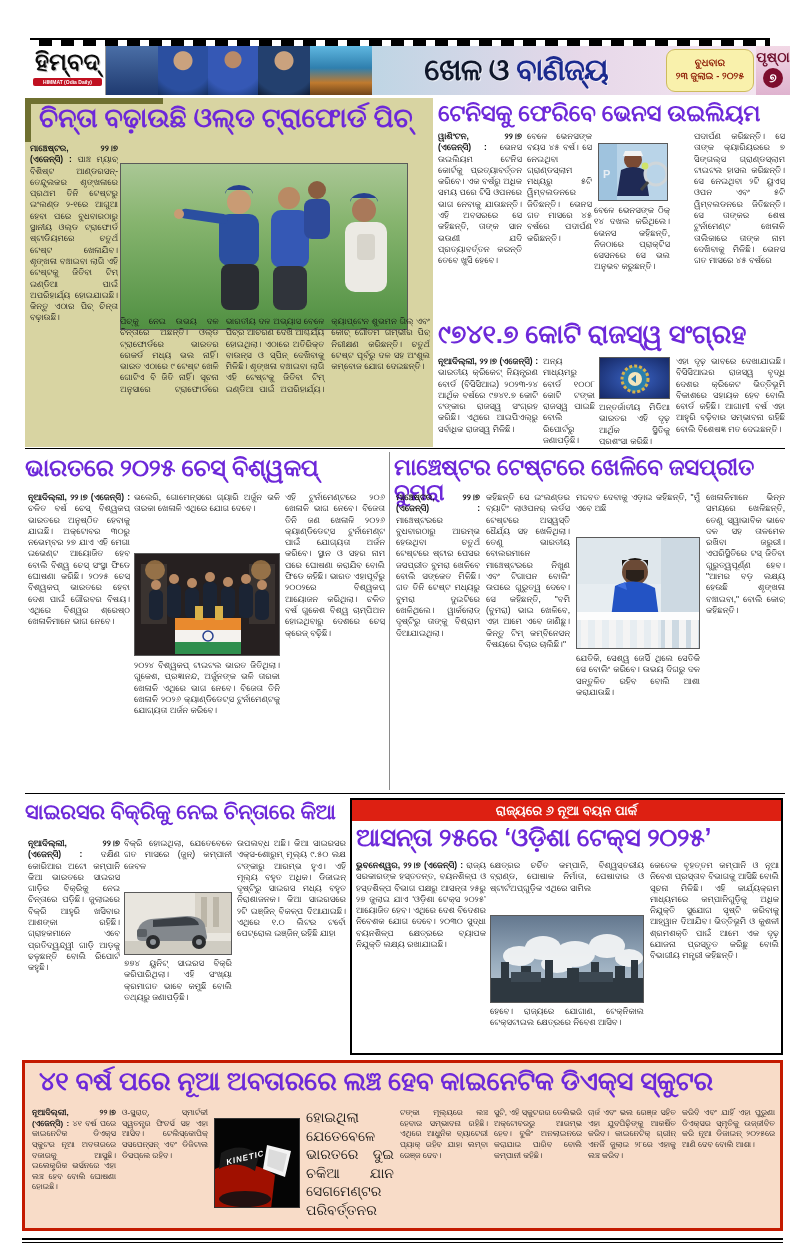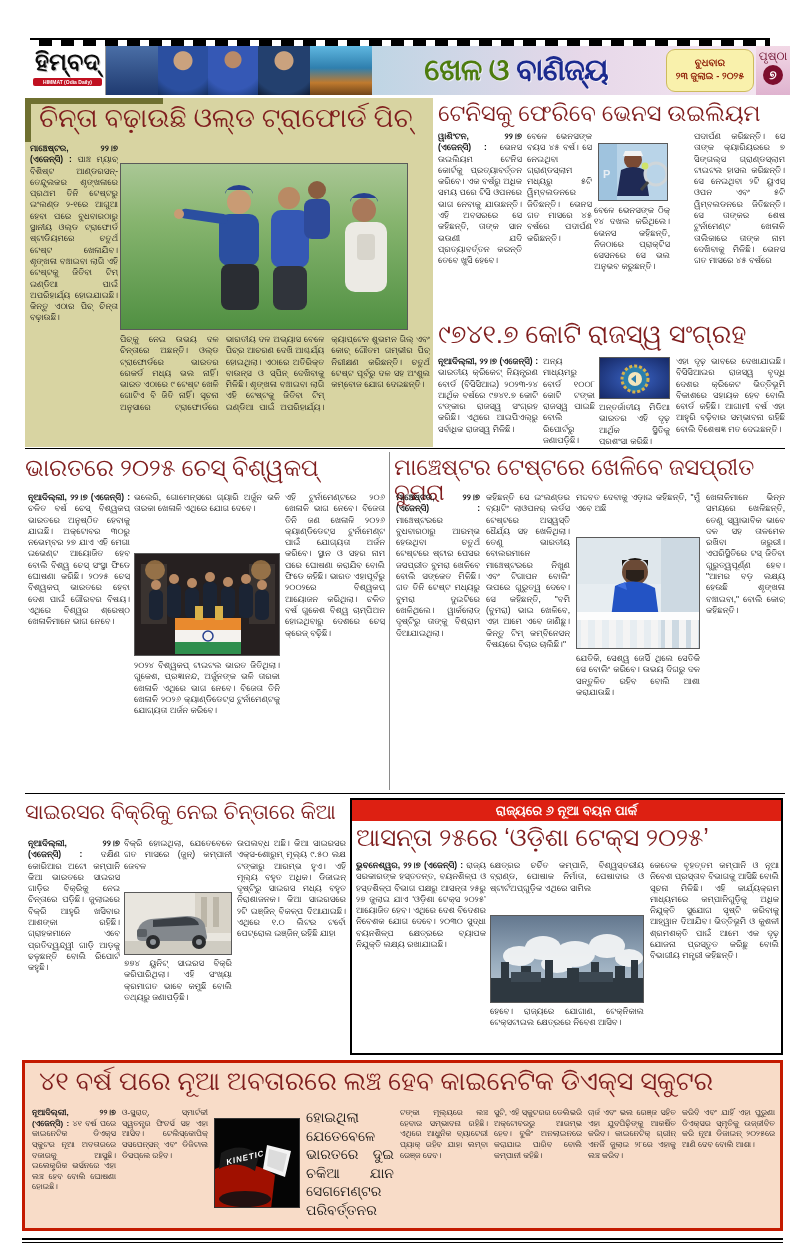--- a/index.html
+++ b/index.html
@@ -2,37 +2,37 @@
 <html><head>
 <meta charset="utf-8">
 <style>
 *{margin:0;padding:0;box-sizing:border-box}
 html,body{background:#9a9a9a}
 body{font-family:"Liberation Sans","DejaVu Sans",sans-serif}
 #page{position:relative;width:800px;height:1258px;background:#ffffff;margin:0 auto;overflow:hidden}
 .abs{position:absolute}
 .bt{font-size:8.5px;line-height:1.33;text-align:justify;color:#151515;overflow:hidden;word-break:break-word}
 .bt .dl{font-weight:700}
-.hl{font-weight:400;color:#7f1d1d;line-height:1.1;letter-spacing:-.3px}
+.hl{font-weight:700;color:#6d28d9;line-height:1.1;letter-spacing:-.3px}
 .photo{border:1px solid #5a5a5a;overflow:hidden}
 .rule{background:#000}
 
 #filmstrip{left:30px;top:38px;width:740px;height:8px;background:repeating-linear-gradient(90deg,#fff 0 9px,#000 9px 22px);border-top:2px solid #000}
 #mast{left:30px;top:46px;width:740px;height:49px;background:linear-gradient(90deg,#7fa8c8 0%,#bdd5e4 45%,#e7d8e9 75%,#f4e6f1 100%)}
 #logo{left:30px;top:46px;width:76px;height:49px;background:#fff;border-right:1px solid #999;text-align:center}
 #logo .nm{font-size:24px;font-weight:700;color:#0c0c0c;line-height:1.3;text-shadow:1px 1px 0 #c9c9c9}
 #logo .tg{display:block;margin:1px 3px 0 3px;background:#c01020;color:#fff;font-size:5px;font-weight:700;line-height:8px;border-radius:2px}
 .tile{top:46px;height:49px}
 #secttl{left:372px;top:46px;width:288px;height:49px;display:flex;align-items:center;justify-content:center;font-size:30px;font-weight:700;letter-spacing:-1px;text-shadow:1px 1px 0 #ffffffaa}
-#secttl .r{color:#4d7c0f}#secttl .b{color:#1b2a8e;margin-left:8px}
+#secttl .r{color:#0f172a}#secttl .b{color:#1b2a8e;margin-left:8px}
 #datebox{left:666px;top:49px;width:88px;height:43px;background:#f9f1ac;border:1px solid #cdbb5e;border-radius:9px;text-align:center;padding-top:5px}
 #datebox .d1{font-size:10px;font-weight:700;color:#8b1600;line-height:15px}
 #datebox .d2{font-size:9.5px;font-weight:700;color:#8b1600}
 #pgcorner{left:756px;top:46px;width:34px;height:49px;background:linear-gradient(180deg,#f2d8e6,#dfb3cf);text-align:center;padding-top:3px}
-#pgcorner .pl{font-size:12px;font-weight:400;color:#6d0e2c}
+#pgcorner .pl{font-size:14px;font-weight:700;color:#6d0e2c}
 #pgcorner .pn{margin:2px auto 0;width:20px;height:20px;border-radius:50%;background:#7d0e2e;color:#fff;font-size:12px;font-weight:700;line-height:20px}
 
 #art1{left:25px;top:98px;width:408px;height:349px;background:#d8d4a2}
 #art1corner1{left:25px;top:98px;width:138px;height:6px;background:#6f7030}
 #art1corner2{left:25px;top:98px;width:6px;height:44px;background:#6f7030}
 #art1 h2{padding:6px 6px 0 14px;font-size:27px}
 .col3{column-count:3;column-gap:7px}
 
 #odxbox{left:350px;top:798px;width:433px;height:257px;border:2px solid #000;background:#fff}
 #odxbar{left:352px;top:800px;width:429px;height:21px;background:#dd2012;color:#fff;display:flex;align-items:center;justify-content:center;font-size:13px;font-weight:700}
@@ -110,21 +110,21 @@
       <circle cx="243" cy="46" r="12" fill="#a9795a"></circle>
         <path d="M229 38 a14 9 0 0 1 28 0 l-2 -4 h-24 z" fill="#27408f"></path>
       <rect x="224" y="58" width="42" height="70" rx="10" fill="#eceae4"></rect>
       <rect x="236" y="70" width="18" height="26" rx="4" fill="#d8d5cc"></rect>
 
       <circle cx="196" cy="26" r="9" fill="#8a5d40"></circle>
         <rect x="183" y="35" width="26" height="40" rx="8" fill="#2e4a9a"></rect>
     </svg>
   </div>
 
-  <div class="abs bt col3" style="left:120px;top:334px;width:310px;height:110px">
+  <div class="abs bt col3" style="left:120px;top:316px;width:310px;height:110px">
     <span>ପିଚ୍‌କୁ ନେଇ ଉଭୟ ଦଳ ଚିନ୍ତାରେ ଅଛନ୍ତି। ଓଲ୍ଡ ଟ୍ରାଫୋର୍ଡରେ ଭାରତର ରେକର୍ଡ ମଧ୍ୟ ଭଲ ନାହିଁ। ଭାରତ ଏଠାରେ ୯ ଟେଷ୍ଟ ଖେଳି ଗୋଟିଏ ବି ଜିତି ନାହିଁ। ସୂଚନା ଅନୁସାରେ ଟ୍ରାଫୋର୍ଡରେ ଭାରତୀୟ ଦଳ ଅଭ୍ୟାସ ବେଳେ ପିଚ୍‌ର ଆଚରଣ ଦେଖି ଆଶ୍ଚର୍ଯ୍ୟ ହୋଇଥିଲା। ଏଠାରେ ଅତିରିକ୍ତ ବାଉନ୍ସ ଓ ସ୍ପିନ୍ ଦେଖିବାକୁ ମିଳିଛି। ଶୃଙ୍ଖଳା ବଞ୍ଚାଇବା ଲାଗି ଏହି ଟେଷ୍ଟକୁ ଜିତିବା ଟିମ୍ ଇଣ୍ଡିଆ ପାଇଁ ଅପରିହାର୍ଯ୍ୟ। କ୍ୟାପ୍ଟେନ ଶୁଭମନ ଗିଲ୍ ଏବଂ କୋଚ୍ ଗୌତମ ଗମ୍ଭୀର ପିଚ୍ ନିରୀକ୍ଷଣ କରିଛନ୍ତି। ଚତୁର୍ଥ ଟେଷ୍ଟ ପୂର୍ବରୁ ଦଳ ସହ ଅଂଶୁଲ କମ୍ବୋଜ ଯୋଗ ଦେଇଛନ୍ତି।</span>
   </div>
 
   <h2 class="abs hl" style="left:438px;top:101px;width:347px;font-size:23px">ଟେନିସକୁ ଫେରିବେ ଭେନସ ଉଇଲିୟମ</h2>
 
   <div class="abs bt" style="left:438px;top:131px;width:84px;height:206px">
     <span class="dl">ୱାଶିଂଟନ, ୨୨।୭ (ଏଜେନ୍ସି) :</span>
     <span>ଭେନସ ଉଇଲିୟମ ଟେନିସ କୋର୍ଟକୁ ପ୍ରତ୍ୟାବର୍ତ୍ତନ କରିବେ। ଏକ ବର୍ଷରୁ ଅଧିକ ସମୟ ପରେ ଟିସି ଓପନରେ ଭାଗ ନେବାକୁ ଯାଉଛନ୍ତି। ଏହି ଅବସରରେ ସେ କହିଛନ୍ତି, ତାଙ୍କ ସାନ ଭଉଣୀ ଯଦି ପ୍ରତ୍ୟାବର୍ତ୍ତନ କରନ୍ତି ତେବେ ଖୁସି ହେବେ।</span>
   </div>
   <div class="abs bt" style="left:527px;top:131px;width:65px;height:206px">

